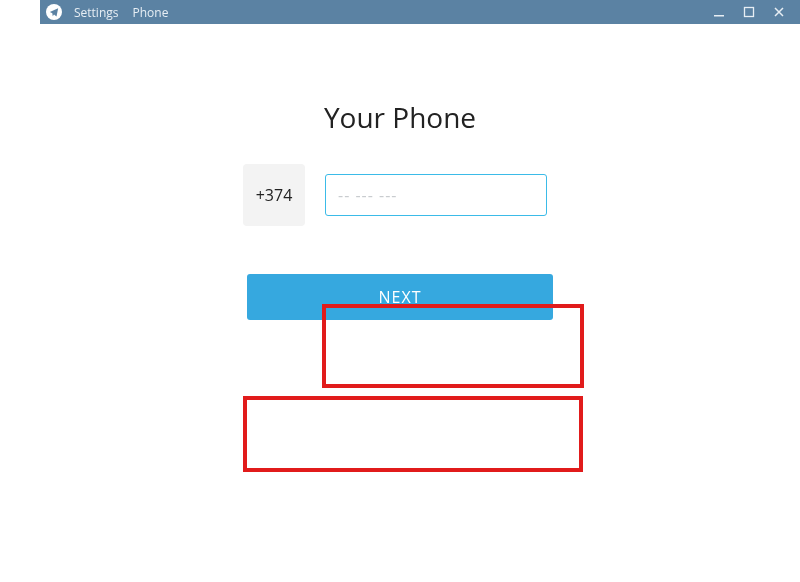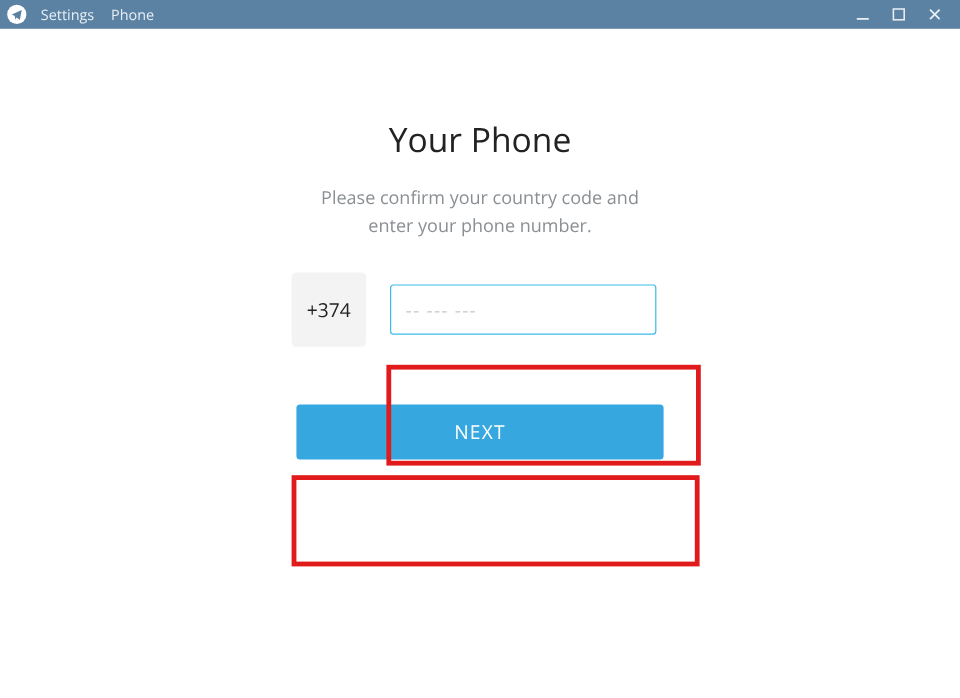--- a/index.html
+++ b/index.html
@@ -12,20 +12,21 @@
       position: relative;
     }
     .titlebar {
       height: 24px;
       background: #5b82a3;
       display: flex;
       align-items: center;
       padding: 0 6px;
       color: #e7eef4;
       font-size: 12px;
+      margin-left: 40px;
     }
     .titlebar .app-icon {
       width: 16px; height: 16px;
       border-radius: 50%;
       background: #ffffff;
       display: flex; align-items: center; justify-content: center;
       margin-right: 12px;
     }
     .titlebar .app-icon svg { display:block; }
     .titlebar .menu-item {
@@ -170,22 +171,20 @@
       <svg width="12" height="12" viewBox="0 0 12 12">
           <path d="M2 2l8 8M10 2l-8 8" stroke="currentColor" stroke-width="1.5" fill="none"></path>
         </svg>
     </div>
   </div>
 </div>
 
 <div class="content">
 
   <h1 class="heading">Your Phone</h1>
-  <div class="subtitle">Please confirm your country code and
-enter your phone number.</div>
 
   <div class="form-area">
     <div class="phone-row">
       <div class="code-field">
         <span>+374</span>
       </div>
       <div class="phone-input-wrap">
         <input class="phone-input" type="text" placeholder="-- --- ---" style="">
       </div>
     </div>

